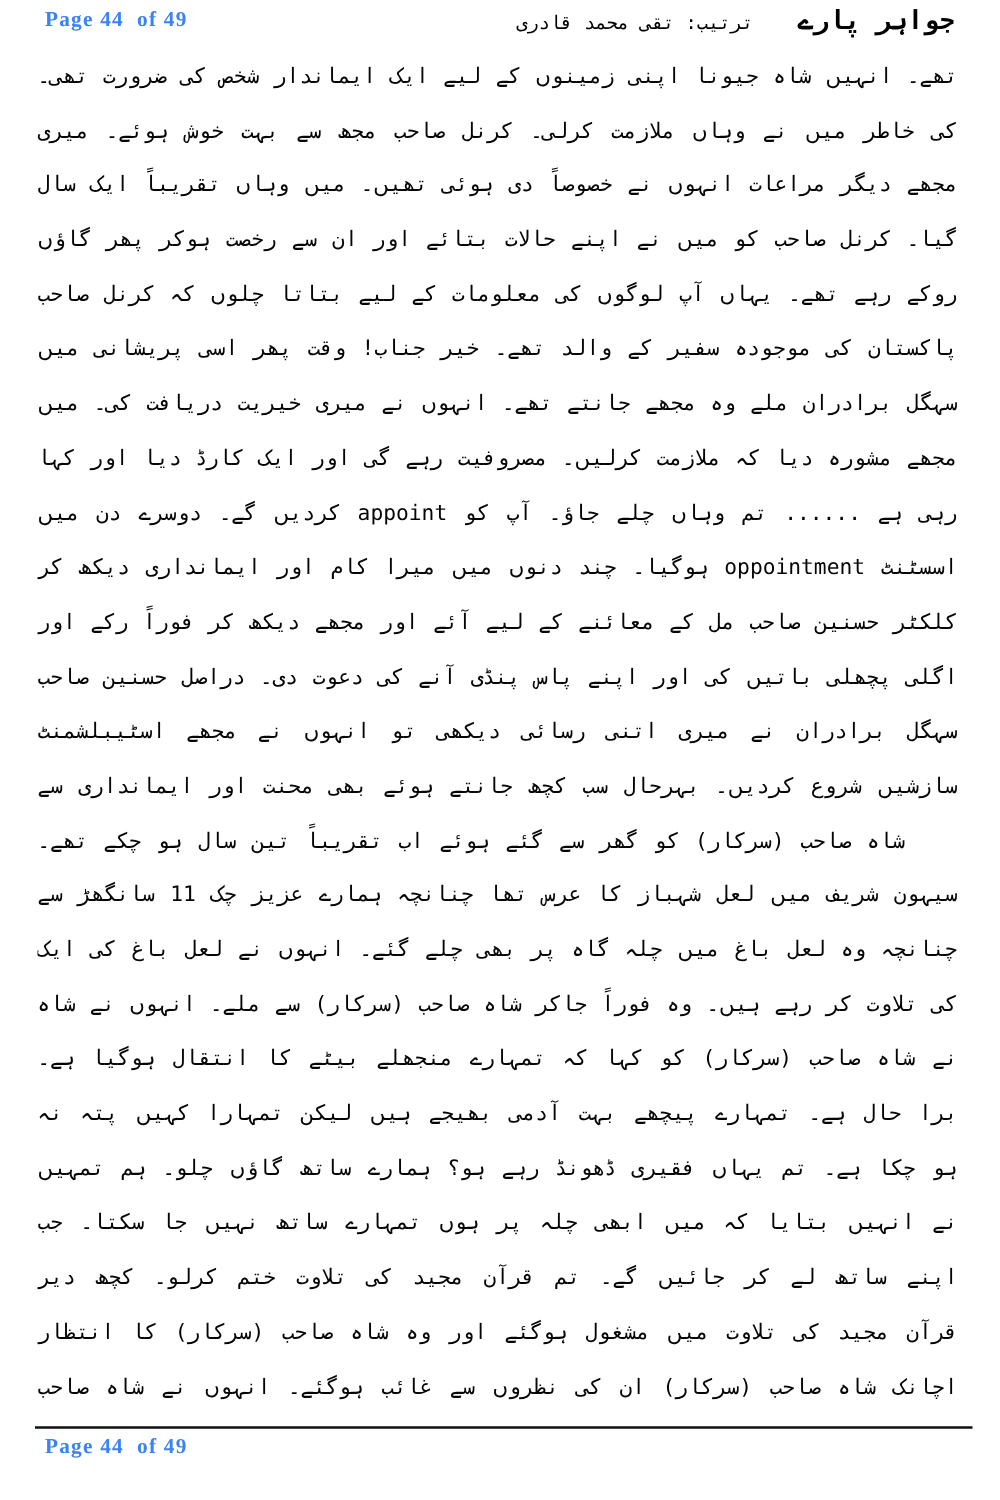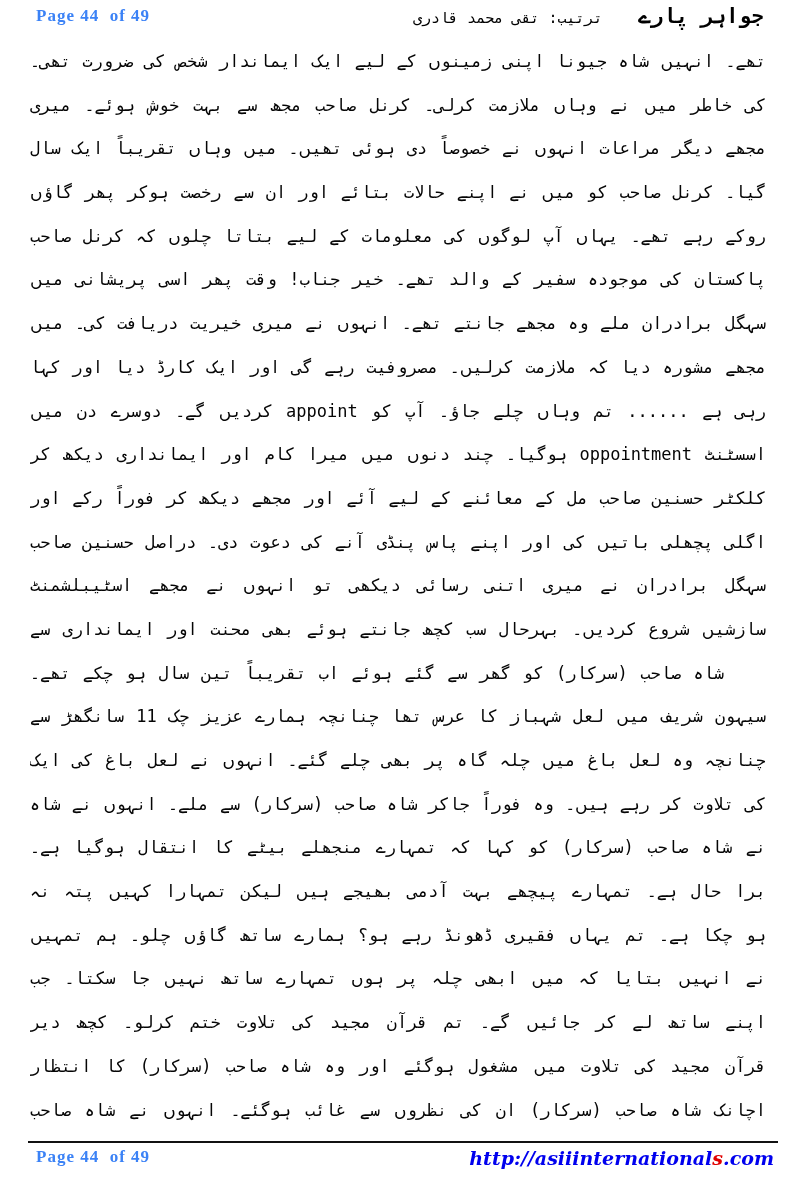--- a/index.html
+++ b/index.html
@@ -104,16 +104,13 @@
     <div class="line" style="color: rgb(5, 5, 5);">نے انہیں بتایا کہ میں ابھی چلہ پر ہوں تمہارے ساتھ نہیں جا سکتا۔ جب حکم ہوگا تو جاؤں گا لیکن ہمارے عزیز بضد تھے کہ ہم تمہیں</div>
     <div class="line" style="color: rgb(5, 5, 5);">اپنے ساتھ لے کر جائیں گے۔ تم قرآن مجید کی تلاوت ختم کرلو۔ کچھ دیر تمہاری انتظار کر لیتے ہیں۔ شاہ صاحب (سرکار) دوبارہ</div>
     <div class="line" style="color: rgb(5, 5, 5);">قرآن مجید کی تلاوت میں مشغول ہوگئے اور وہ شاہ صاحب (سرکار) کا انتظار کرنے لگے۔ لیکن تھوڑی دیر بعد انہوں نے دیکھا کہ</div>
     <div class="line" style="color: rgb(5, 5, 5);">اچانک شاہ صاحب (سرکار) ان کی نظروں سے غائب ہوگئے۔ انہوں نے شاہ صاحب (سرکار) بہت تلاش کیا لیکن وہ کہیں نہ</div>
   </main>
 
 <div class="footer-rule"></div>
 
 <footer class="page-footer">
   <span class="page-num">Page 44  of 49</span>
-  <a class="site-link" href="#" style="color: rgb(0, 0, 238);">
-    <span>http://asiiinternational</span><span style="color: rgb(224, 0, 0);">s</span><span>.com</span>
-  </a>
 </footer>
 
 </body></html>

